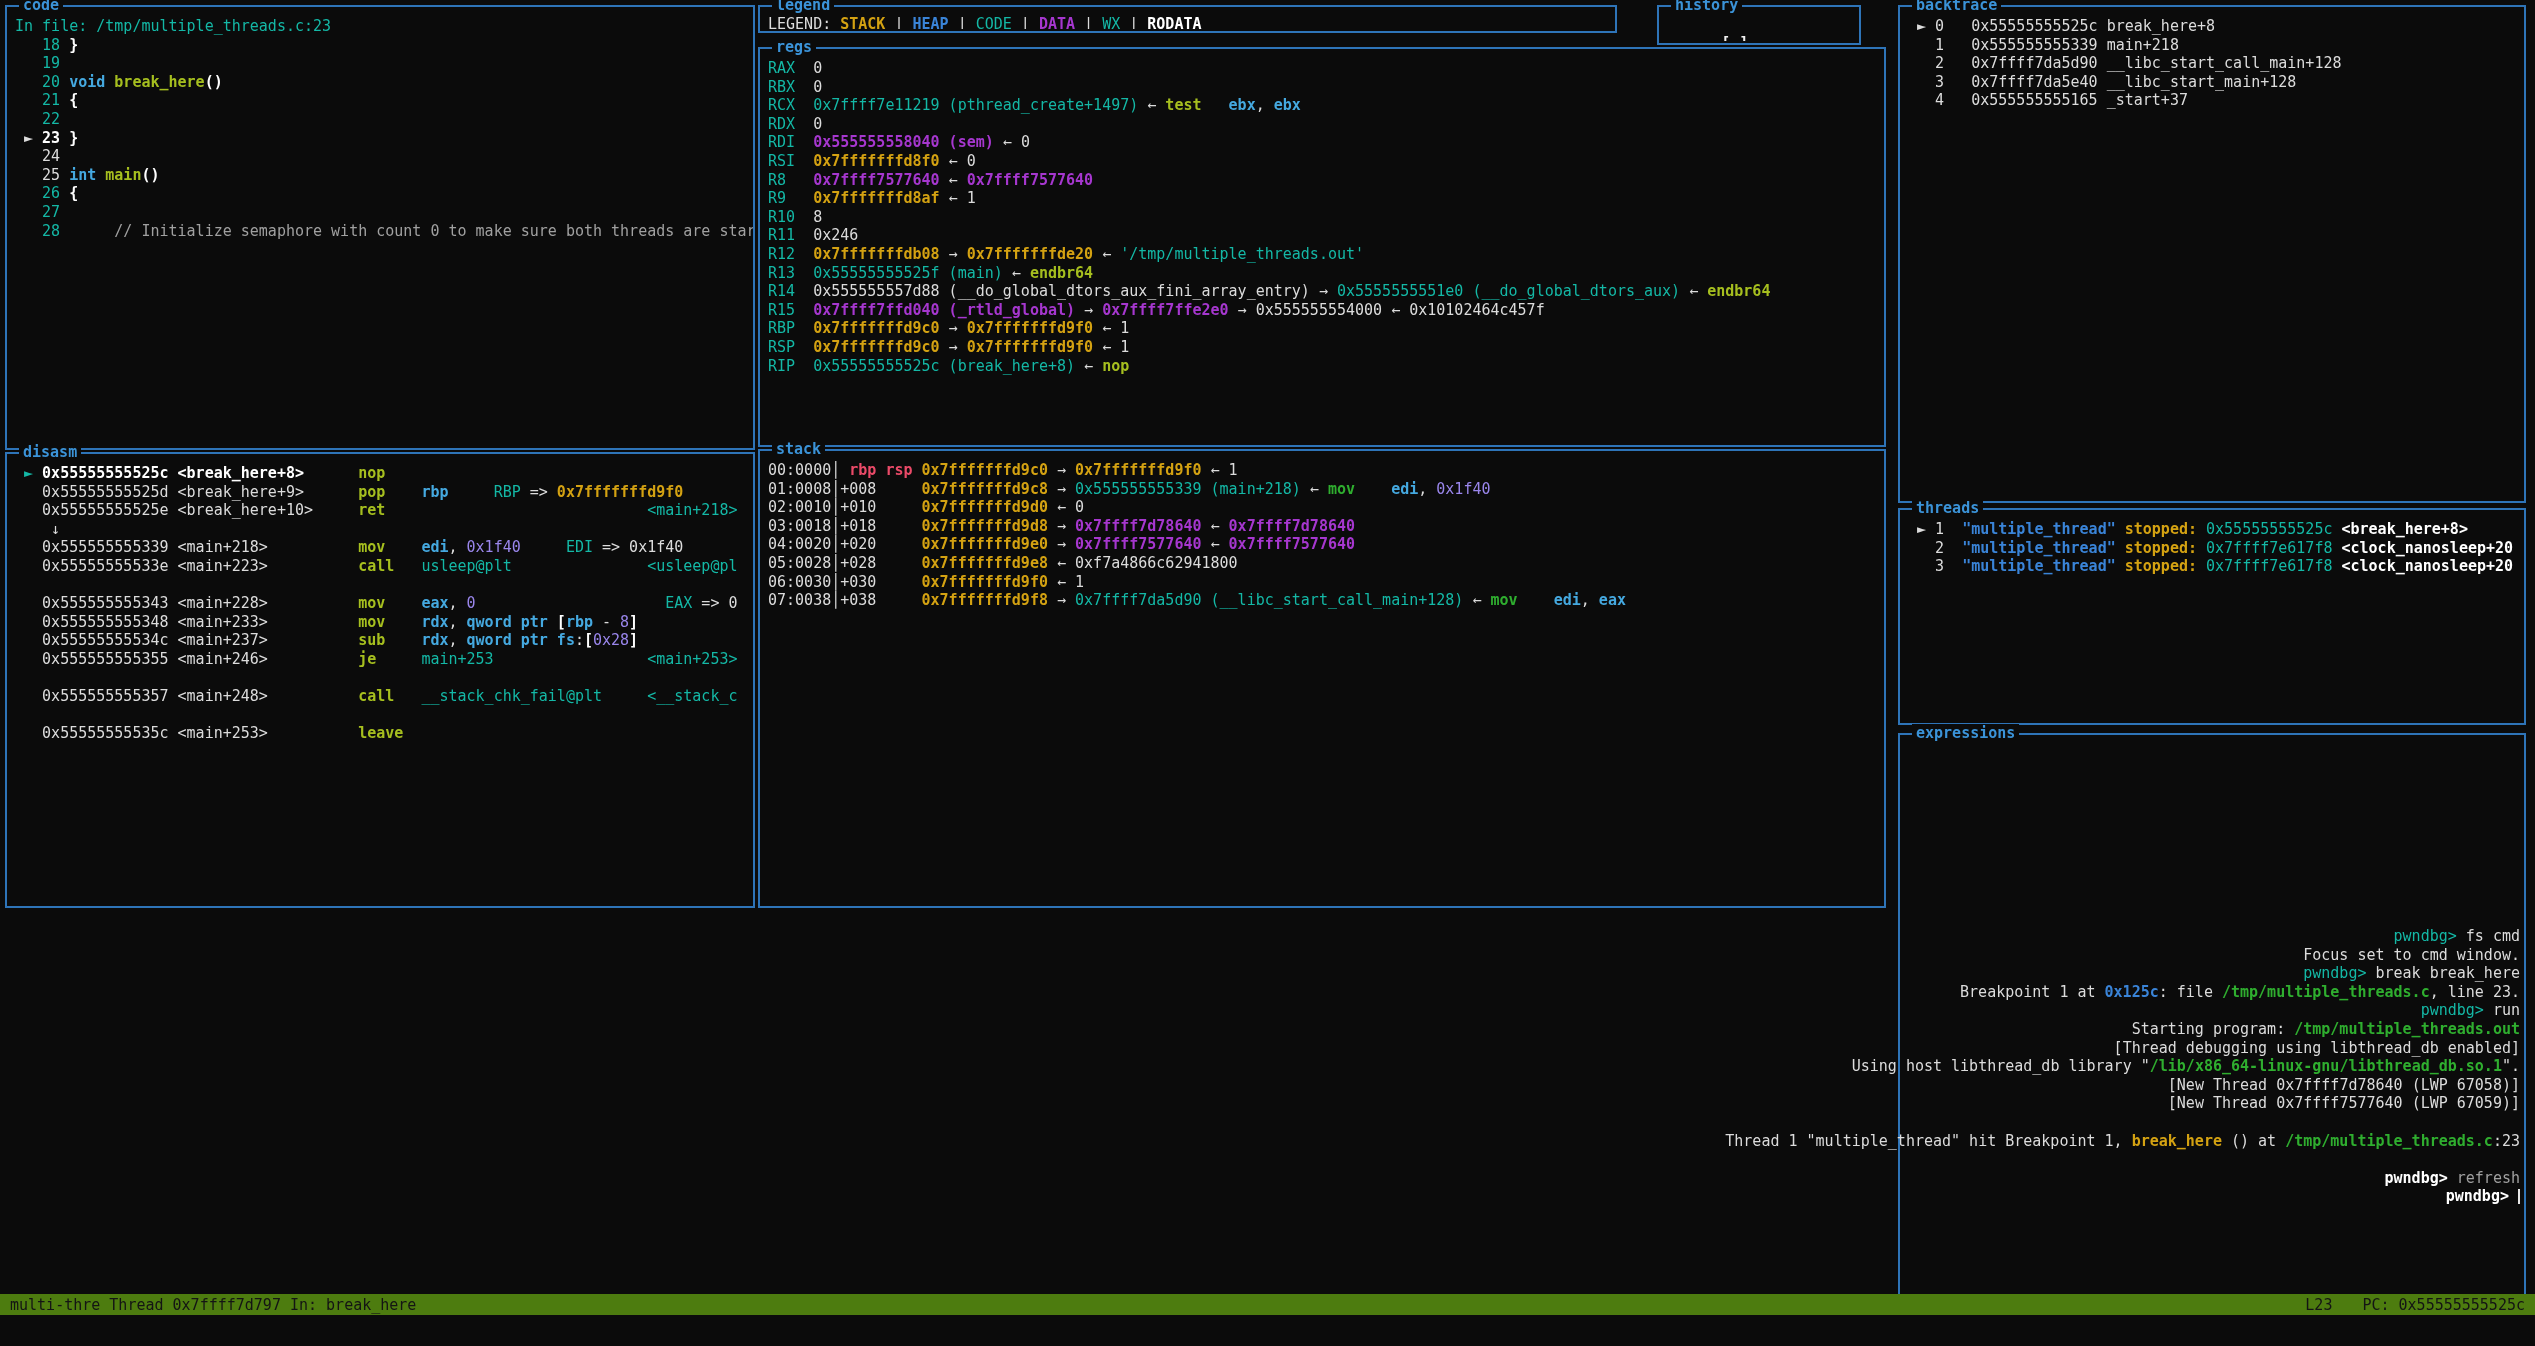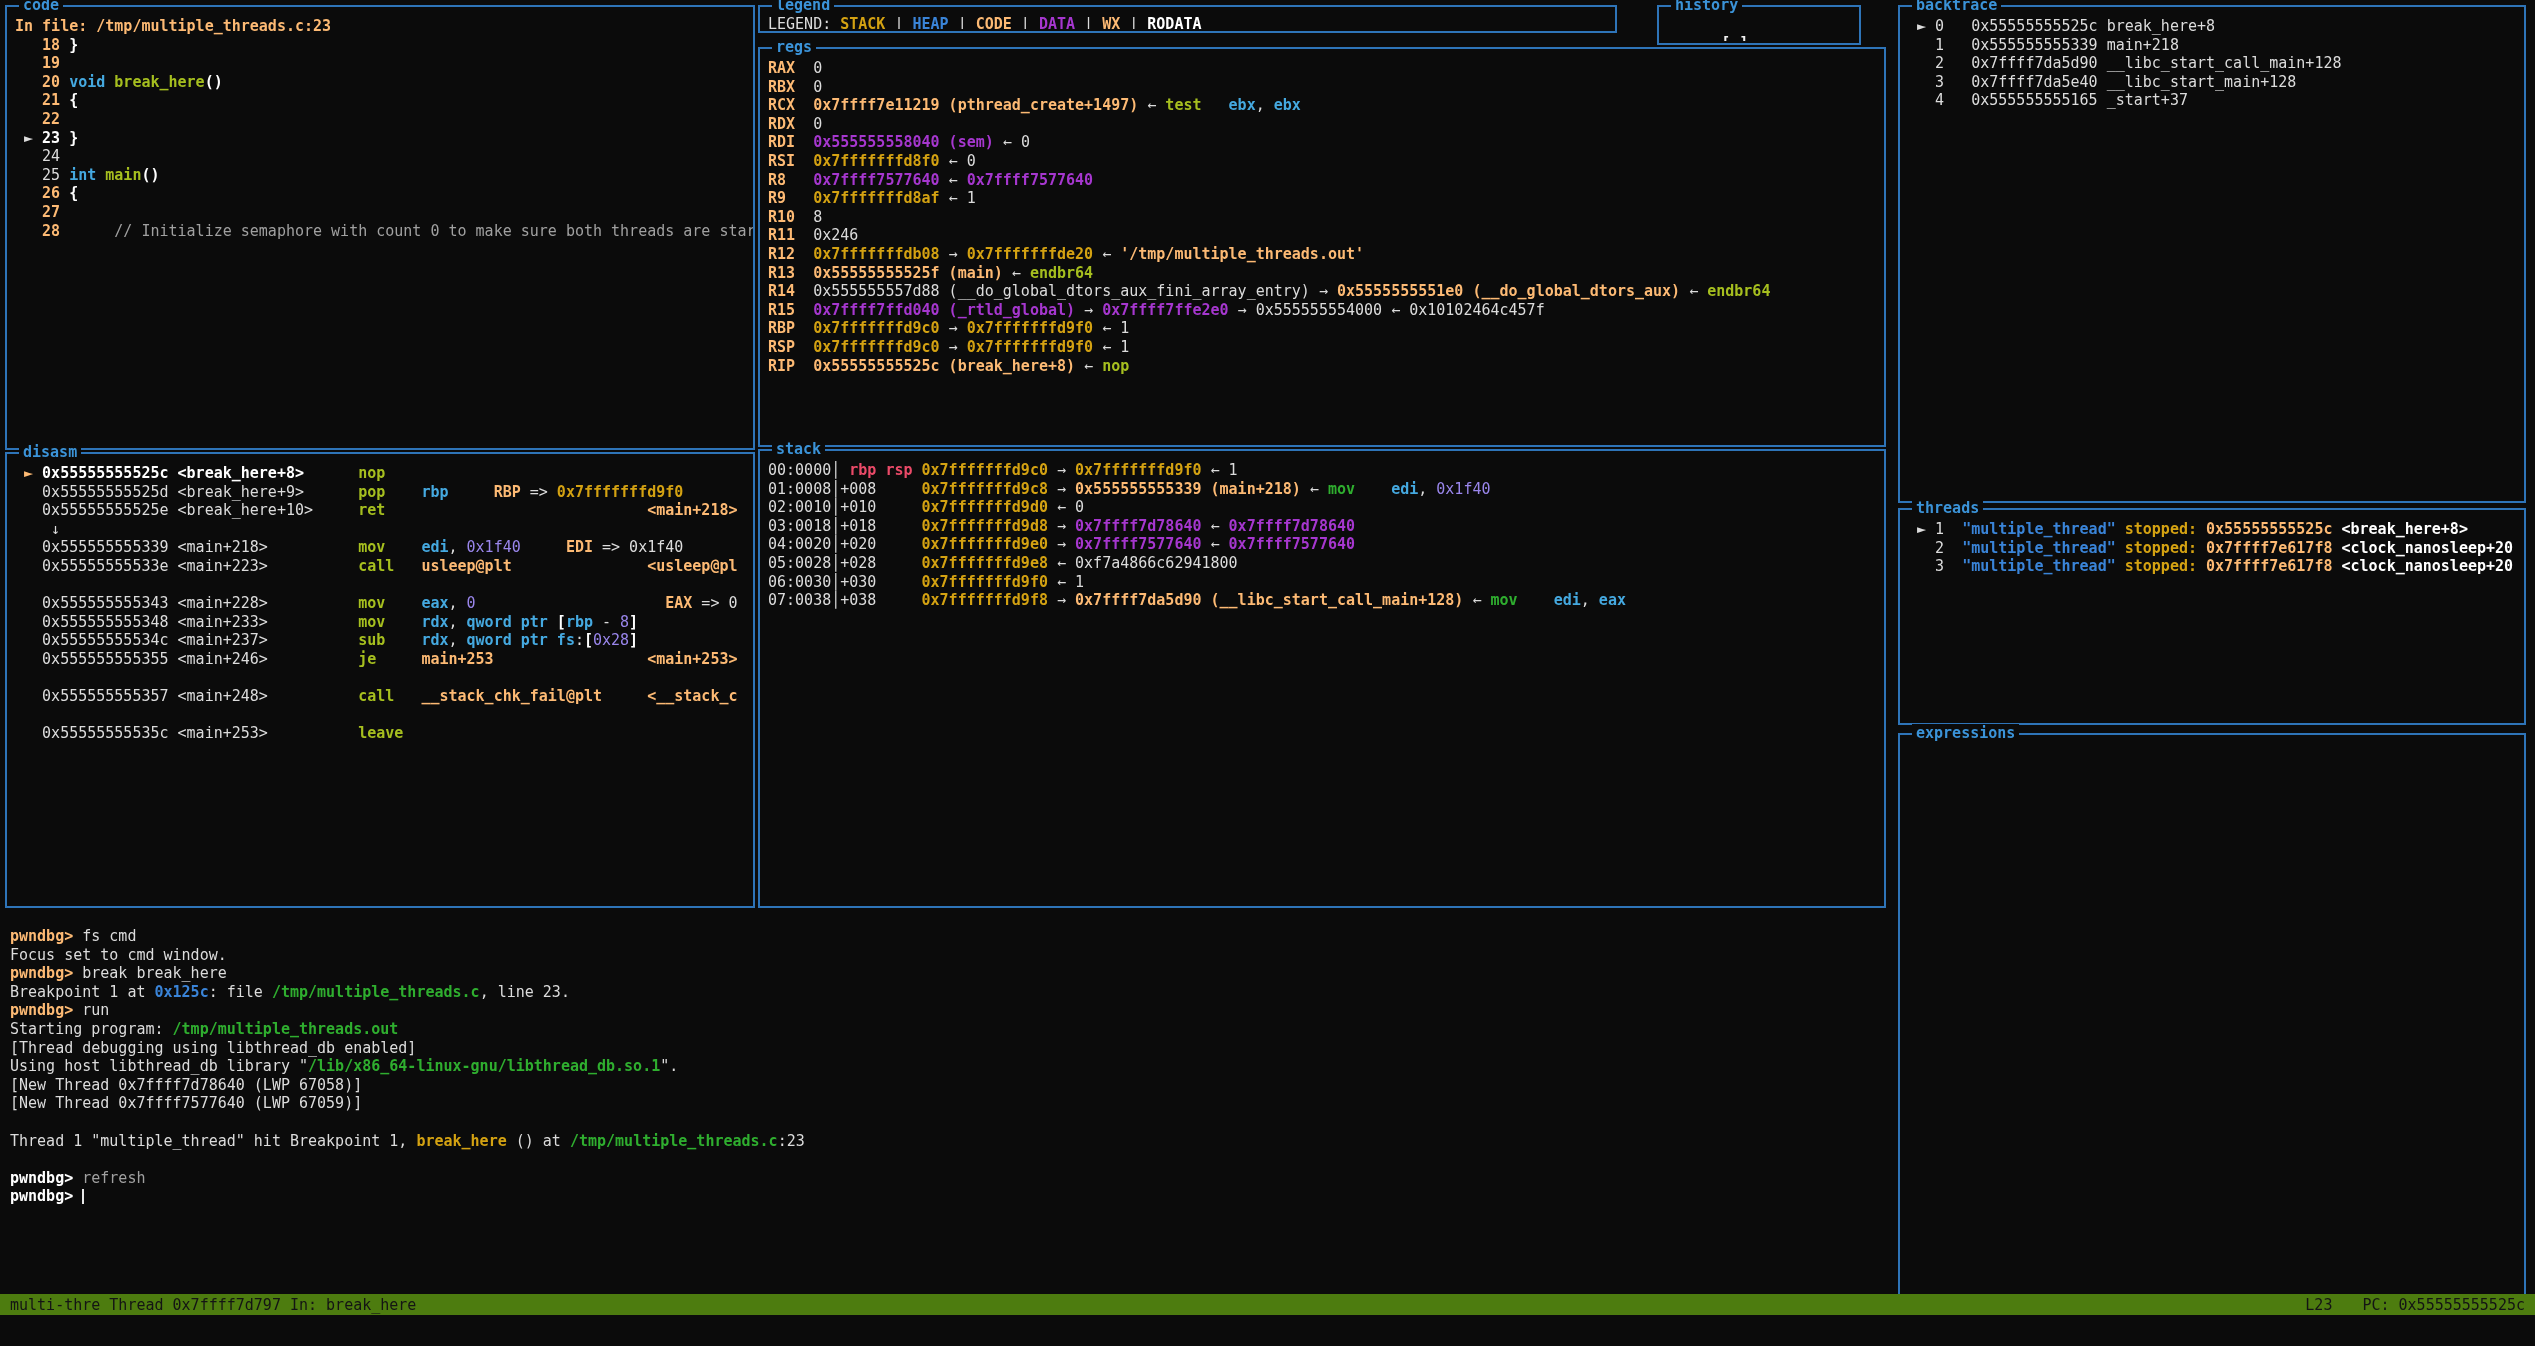--- a/index.html
+++ b/index.html
@@ -11,42 +11,42 @@
   }
   .panel{position:absolute;border:2px solid #2e74b8;box-sizing:border-box;}
   .panel-title{
     position:absolute;top:-11px;left:12px;background:#0b0b0b;
     color:#3b93d8;font-weight:bold;padding:0 4px;font-size:15px;line-height:18px;
   }
   .panel-body{padding:10px 0 0 8px;height:calc(100% - 10px);overflow:hidden;}
   .tline{white-space:pre;height:18.6px;line-height:18.6px;}
   .c-w{color:#dcdcdc}
   .c-wb{color:#ffffff;font-weight:bold}
-  .c-r{color:#fdba74;font-weight:bold}
+  .c-r{color:#14b8a6;font-weight:normal}
   .c-y{color:#d4a212;font-weight:bold}
   .c-p{color:#a637cf;font-weight:bold}
   .c-v{color:#9a86ec}
   .c-c{color:#45a9e0;font-weight:bold}
   .c-b{color:#3a84d8;font-weight:bold}
   .c-g{color:#2fae2f;font-weight:bold}
   .c-m{color:#a6bf1f;font-weight:bold}
   .c-gy{color:#a0a0a0}
   .c-pk{color:#ea4a68;font-weight:bold}
   .cursor{display:inline-block;width:2px;height:15px;background:#e8e8e8;vertical-align:middle;}
   #p-code{left:5px;top:5px;width:750px;height:445px}
   #p-disasm{left:5px;top:452px;width:750px;height:456px}
   #p-legend{left:758px;top:5px;width:859px;height:28px}
   #p-history{left:1657px;top:5px;width:204px;height:40px}
   #p-regs{left:758px;top:47px;width:1128px;height:400px}
   #p-stack{left:758px;top:449px;width:1128px;height:459px}
   #p-backtrace{left:1898px;top:5px;width:628px;height:498px}
   #p-threads{left:1898px;top:508px;width:628px;height:217px}
   #p-expressions{left:1898px;top:733px;width:628px;height:575px}
   #p-legend .panel-body,#p-history .panel-body{padding-top:8px;}
-  #terminal{position:absolute;left:10px;top:927px;width:2510px;}
+  #terminal{position:absolute;left:10px;top:927px;width:2510px;text-align:right;}
   .hist-btn{color:#f0f0f0;font-weight:bold;margin-right:22px;cursor:default;}
   #statusbar{
     position:absolute;left:0;top:1294px;width:2535px;height:21px;
     background:#4d7c0f;color:#141414;box-sizing:border-box;
     display:flex;justify-content:space-between;align-items:center;
     padding:0 10px;white-space:pre;
   }
   #statusbar .sb-right span{margin-left:30px;}
 </style>
 </head>

